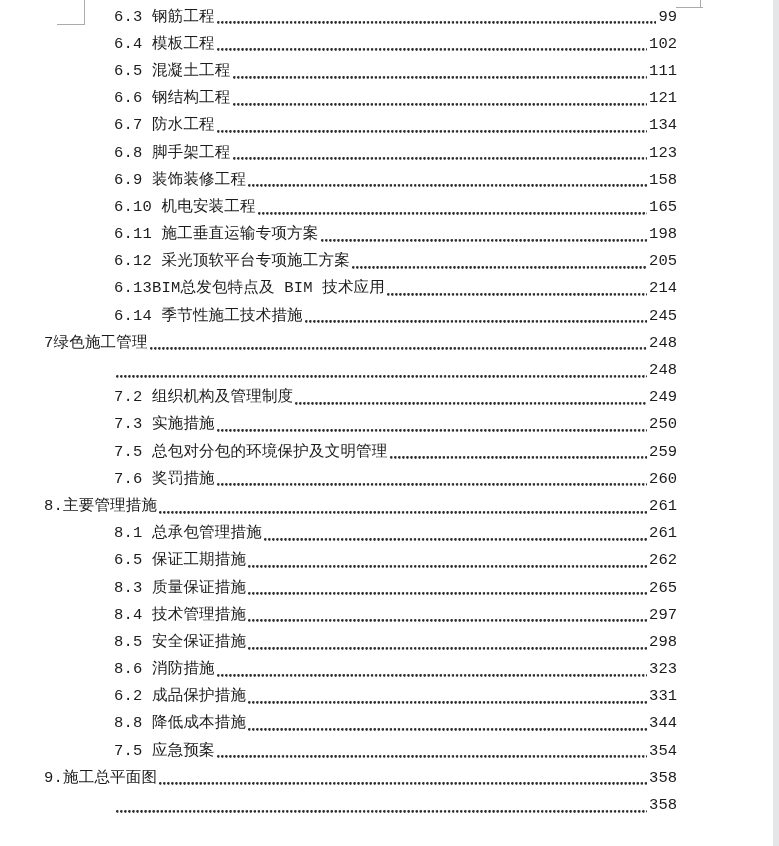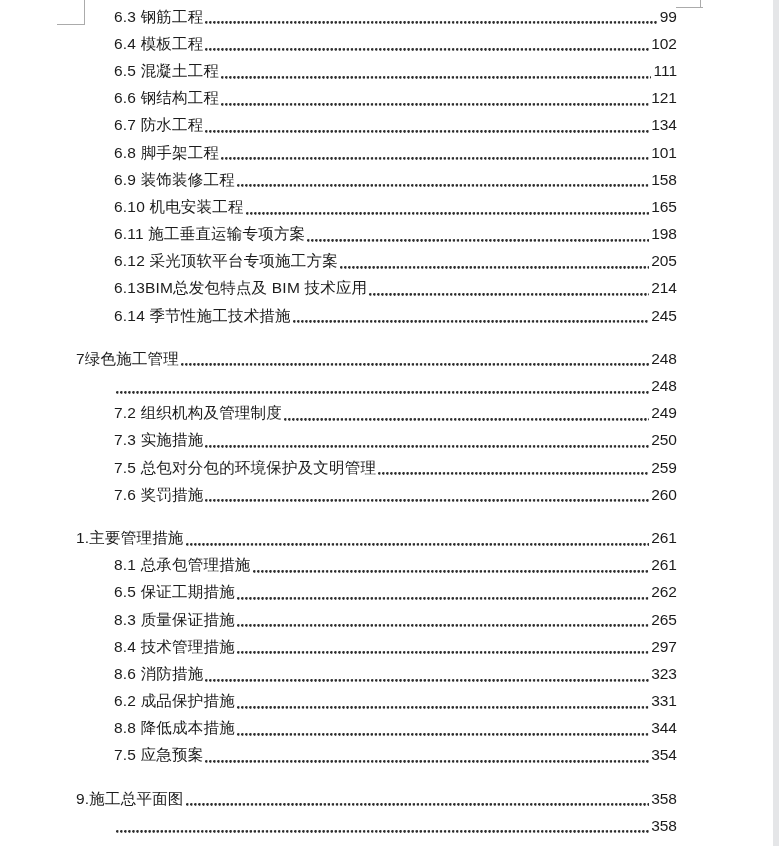--- a/index.html
+++ b/index.html
@@ -6,21 +6,21 @@
     margin: 0;
     padding: 0;
     background: #ffffff;
   }
   .page {
     position: relative;
     width: 779px;
     height: 846px;
     background: #ffffff;
     overflow: hidden;
-    font-family: Liberation Sans, sans-serif;
+    font-family: Liberation Mono, monospace;
     color: #1b1b1b;
   }
   
   .mark {
     position: absolute;
     background: #ababab;
   }
   .mark-tl-h { left: 57px;  top: 24px; width: 28px; height: 1px; }
   .mark-tl-v { left: 84px;  top: 0;    width: 1px;  height: 25px; }
   .mark-tr-h { left: 676px; top: 7px;  width: 27px; height: 1px; }
@@ -42,21 +42,21 @@
   }
   .toc-row {
     height: 27.2px;
     display: flex;
     align-items: center;
     padding-right: 102px;
     font-size: 15.5px;
     line-height: 18px;
     white-space: nowrap;
   }
-  .toc-row.level-1 { padding-left: 76px; margin-top: 16px; }
+  .toc-row.level-1 { padding-left: 44px; }
   .toc-row.level-2 { padding-left: 114px; }
   .toc-label {
     flex: 0 0 auto;
     letter-spacing: 0.2px;
   }
   .toc-leader {
     flex: 1 1 auto;
     align-self: flex-end;
     height: 3px;
     margin: 0 2px 6px 2px;
@@ -99,21 +99,21 @@
     <span class="toc-page">121</span>
   </div>
       <div class="toc-row level-2">
     <span class="toc-label">6.7 防水工程</span>
     <span class="toc-leader"></span>
     <span class="toc-page">134</span>
   </div>
       <div class="toc-row level-2">
     <span class="toc-label">6.8 脚手架工程</span>
     <span class="toc-leader"></span>
-    <span class="toc-page">101</span>
+    <span class="toc-page">123</span>
   </div>
       <div class="toc-row level-2">
     <span class="toc-label">6.9 装饰装修工程</span>
     <span class="toc-leader"></span>
     <span class="toc-page">158</span>
   </div>
       <div class="toc-row level-2">
     <span class="toc-label">6.10 机电安装工程</span>
     <span class="toc-leader"></span>
     <span class="toc-page">165</span>
@@ -161,21 +161,21 @@
     <span class="toc-label">7.5 总包对分包的环境保护及文明管理</span>
     <span class="toc-leader"></span>
     <span class="toc-page">259</span>
   </div>
       <div class="toc-row level-2">
     <span class="toc-label">7.6 奖罚措施</span>
     <span class="toc-leader"></span>
     <span class="toc-page">260</span>
   </div>
       <div class="toc-row level-1">
-    <span class="toc-label">1.主要管理措施</span>
+    <span class="toc-label">8.主要管理措施</span>
     <span class="toc-leader"></span>
     <span class="toc-page">261</span>
   </div>
       <div class="toc-row level-2">
     <span class="toc-label">8.1 总承包管理措施</span>
     <span class="toc-leader"></span>
     <span class="toc-page">261</span>
   </div>
       <div class="toc-row level-2">
     <span class="toc-label">6.5 保证工期措施</span>
@@ -184,20 +184,25 @@
   </div>
       <div class="toc-row level-2">
     <span class="toc-label">8.3 质量保证措施</span>
     <span class="toc-leader"></span>
     <span class="toc-page">265</span>
   </div>
       <div class="toc-row level-2">
     <span class="toc-label">8.4 技术管理措施</span>
     <span class="toc-leader"></span>
     <span class="toc-page">297</span>
+  </div>
+      <div class="toc-row level-2">
+    <span class="toc-label">8.5 安全保证措施</span>
+    <span class="toc-leader"></span>
+    <span class="toc-page">298</span>
   </div>
       <div class="toc-row level-2">
     <span class="toc-label">8.6 消防措施</span>
     <span class="toc-leader"></span>
     <span class="toc-page">323</span>
   </div>
       <div class="toc-row level-2">
     <span class="toc-label">6.2 成品保护措施</span>
     <span class="toc-leader"></span>
     <span class="toc-page">331</span>

